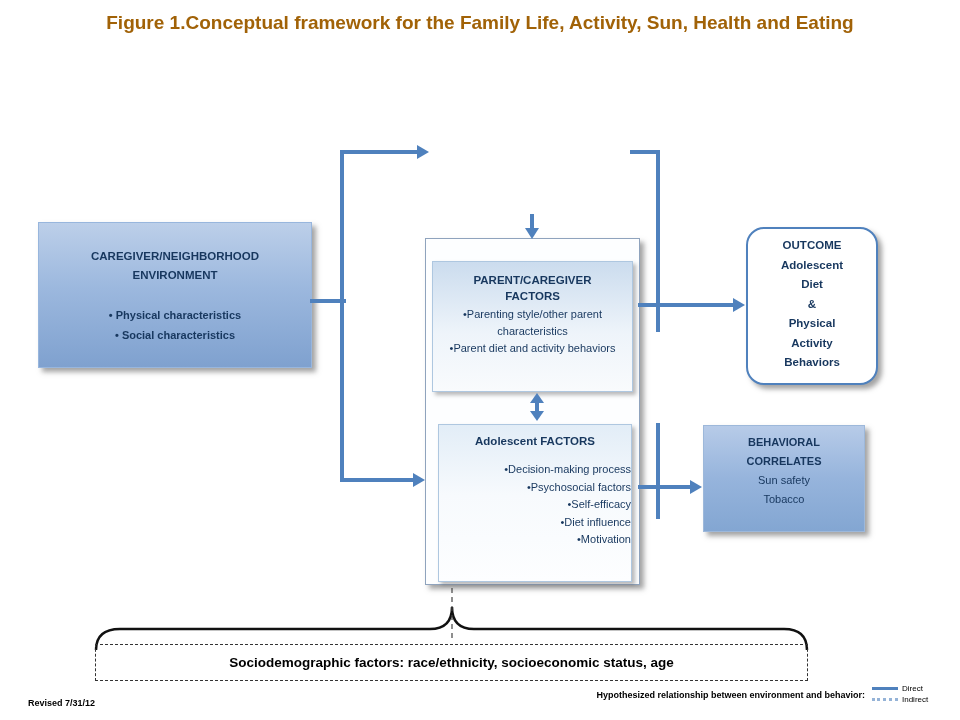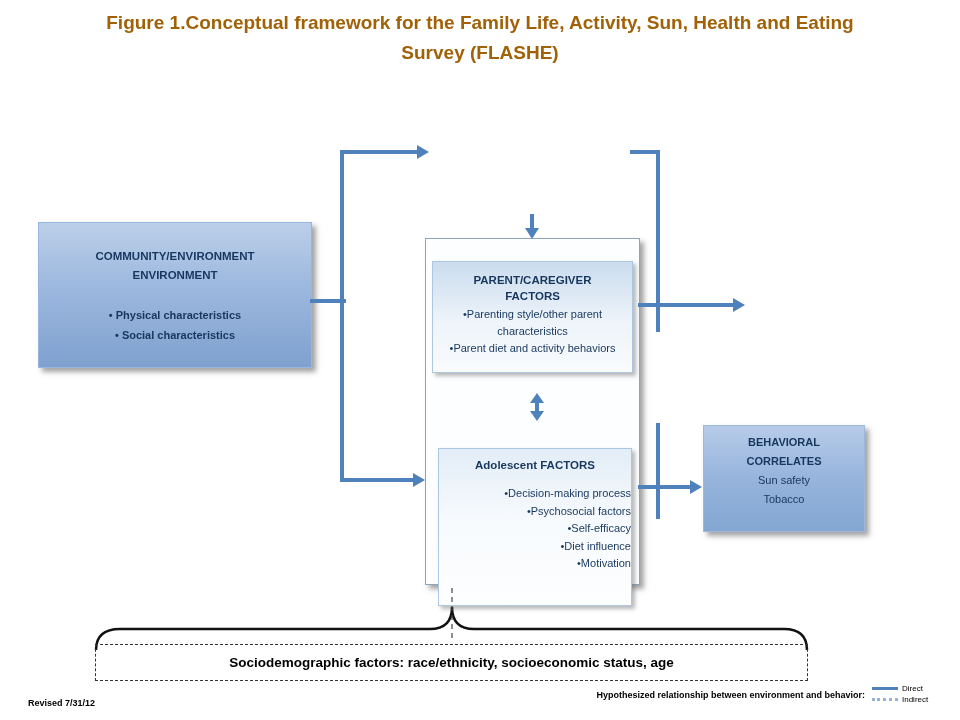--- a/index.html
+++ b/index.html
@@ -29,31 +29,31 @@
     border:1px solid #b9cfe9; padding-top:9px;
   }
   #home .box-title { font-weight:bold; font-size:11.5px; margin-bottom:24px; }
   #home .bullet { line-height:17.5px; padding:0 10px; }
 
   #factors-container {
     left:425px; top:238px; width:215px; height:347px;
     background:#fdfeff; border:1px solid #8fa3bd;
   }
   #parent {
-    left:6px; top:22px; width:201px; height:112px;
+    left:6px; top:22px; width:201px; height:131px;
     background:linear-gradient(180deg,#cbdcee 0%,#eef4fa 55%,#f9fbfd 100%);
     border:1px solid #aec7e0; padding-top:10px;
   }
   #parent .box-title { font-weight:bold; font-size:11.5px; width:150px; margin:0 auto 2px; line-height:16px; }
   #parent .bullet { line-height:17px; padding:0 5px; }
 
   #adolescent {
     left:12px; top:185px; width:194px; height:158px;
     background:linear-gradient(180deg,#e2edf7 0%,#f7fafd 45%,#fdfeff 100%);
-    border:1px solid #aec7e0; padding-top:10px;margin-top:24px;
+    border:1px solid #aec7e0; padding-top:10px;
   }
   #adolescent .box-title { font-weight:bold; font-size:11.5px; margin-bottom:14px; }
   #adolescent .bullet { text-align:right; padding-left:15px; line-height:17.5px; }
 
   #outcome {
     left:746px; top:227px; width:132px; height:158px;
     background:#ffffff; border:2.5px solid #4F81BD; border-radius:18px;
     font-weight:bold; font-size:11.5px; line-height:19.5px; padding-top:7px;
   }
 
@@ -83,25 +83,24 @@
   .legend-line { width:26px; height:0; border-top:3px solid #4F81BD; margin-right:4px; }
   .legend-line.dotted { border-top:3px dotted #95B3D7; }
 </style>
 </head>
 <body>
 
 <div class="canvas">
 
   <div class="fig-title">
     <div>Figure 1.Conceptual framework for the Family Life, Activity, Sun, Health and Eating</div>
-    <div>Survey (FLASHE)</div>
   </div>
 
   <div class="box shadowed" id="community">
-    <div class="box-title">COMMUNITY/ENVIRONMENT ENVIRONMENT</div>
+    <div class="box-title">CAREGIVER/NEIGHBORHOOD ENVIRONMENT</div>
     <div class="bullet">• Physical characteristics</div>
     <div class="bullet">• Social characteristics</div>
   </div>
 
 
   <div class="box shadowed" id="factors-container">
     <div class="box inner-shadow" id="parent">
       <div class="box-title">PARENT/CAREGIVER FACTORS</div>
       <div class="bullet">•Parenting style/other parent characteristics</div>
       <div class="bullet">•Parent diet and activity behaviors</div>
@@ -109,20 +108,29 @@
     <div class="box inner-shadow" id="adolescent">
       <div class="box-title">Adolescent FACTORS</div>
       <div class="bullet">•Decision-making process</div>
       <div class="bullet">•Psychosocial factors</div>
       <div class="bullet">•Self-efficacy</div>
       <div class="bullet">•Diet influence</div>
       <div class="bullet">•Motivation</div>
     </div>
   </div>
 
+  <div class="box shadowed" id="outcome">
+    <div>OUTCOME</div>
+    <div>Adolescent</div>
+    <div>Diet</div>
+    <div>&amp;</div>
+    <div>Physical</div>
+    <div>Activity</div>
+    <div>Behaviors</div>
+  </div>
 
   <div class="box shadowed" id="behavioral">
     <div class="box-title">BEHAVIORAL CORRELATES</div>
     <div>Sun safety</div>
     <div>Tobacco</div>
   </div>
 
   <svg class="overlay" width="960" height="720" viewBox="0 0 960 720">
     <g stroke="#4F81BD" stroke-width="4" fill="none" stroke-linecap="square">
       <path d="M312,301 H344"></path>

